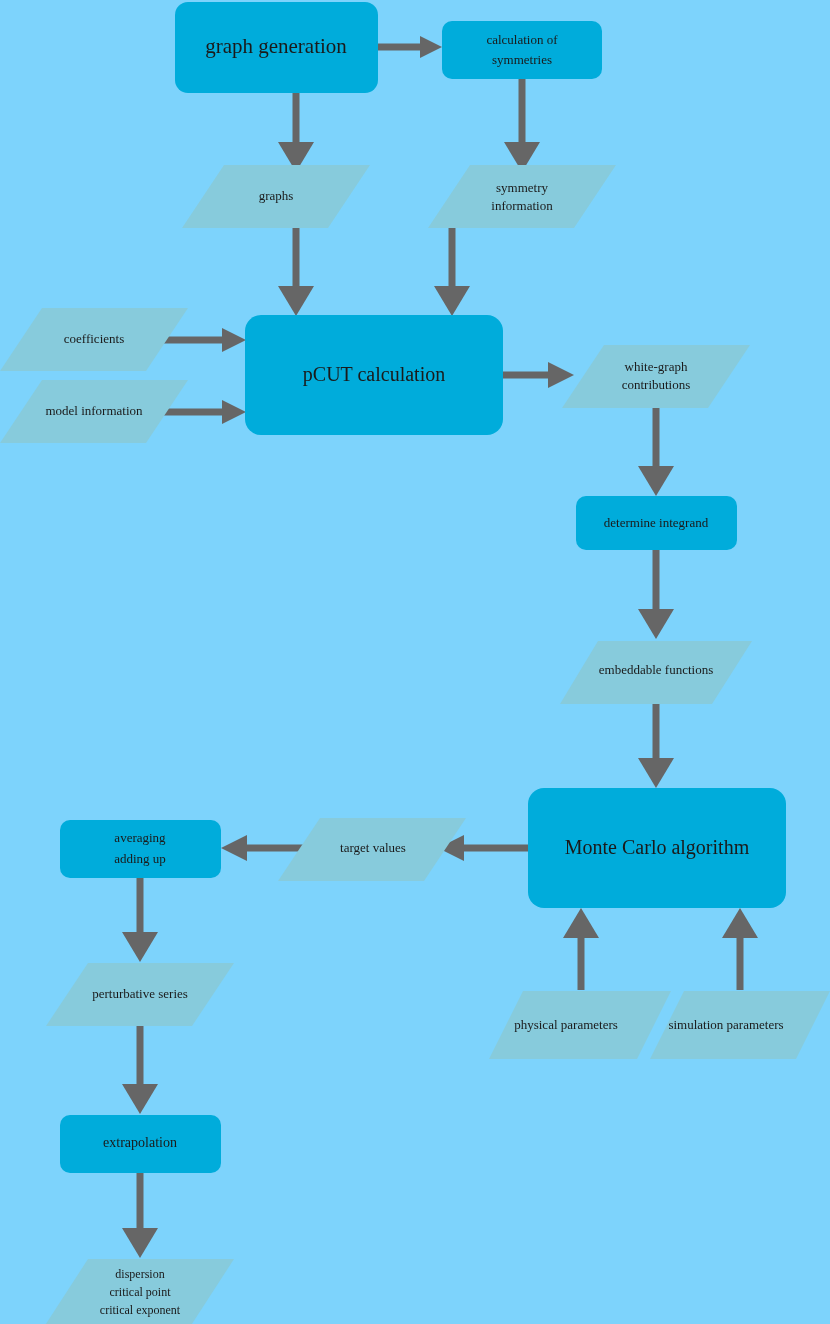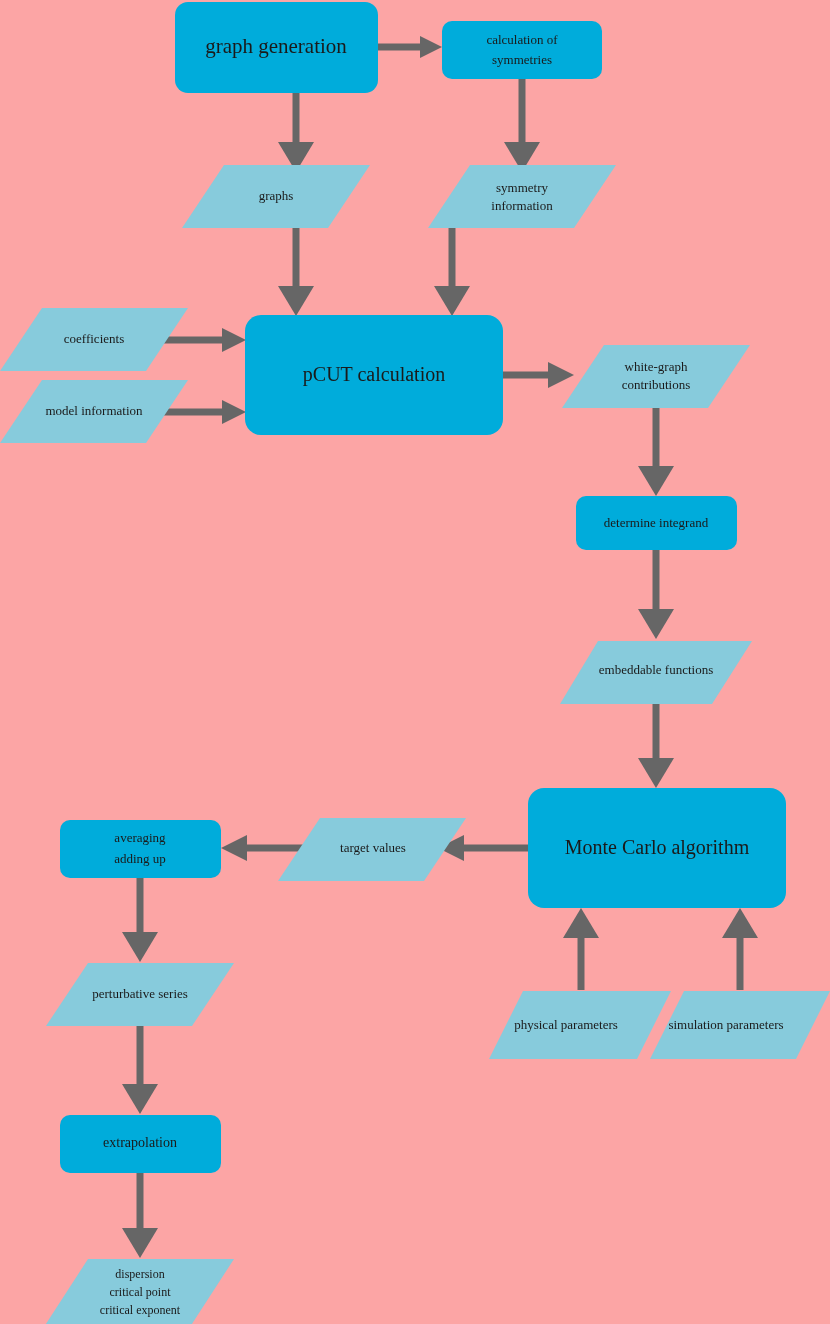--- a/index.html
+++ b/index.html
@@ -4,21 +4,21 @@
 <style>
   html, body {
     margin: 0;
     padding: 0;
     background: #000000;
   }
   #page {
     position: relative;
     width: 830px;
     height: 1324px;
-    background: #fca5a5;
+    background: #7dd3fc;
     overflow: hidden;
     font-family: "Liberation Serif", "DejaVu Serif", serif;
   }
   #flow {
     position: absolute;
     top: 0; left: 0;
     width: 830px;
     height: 1324px;
     display: block;
   }

